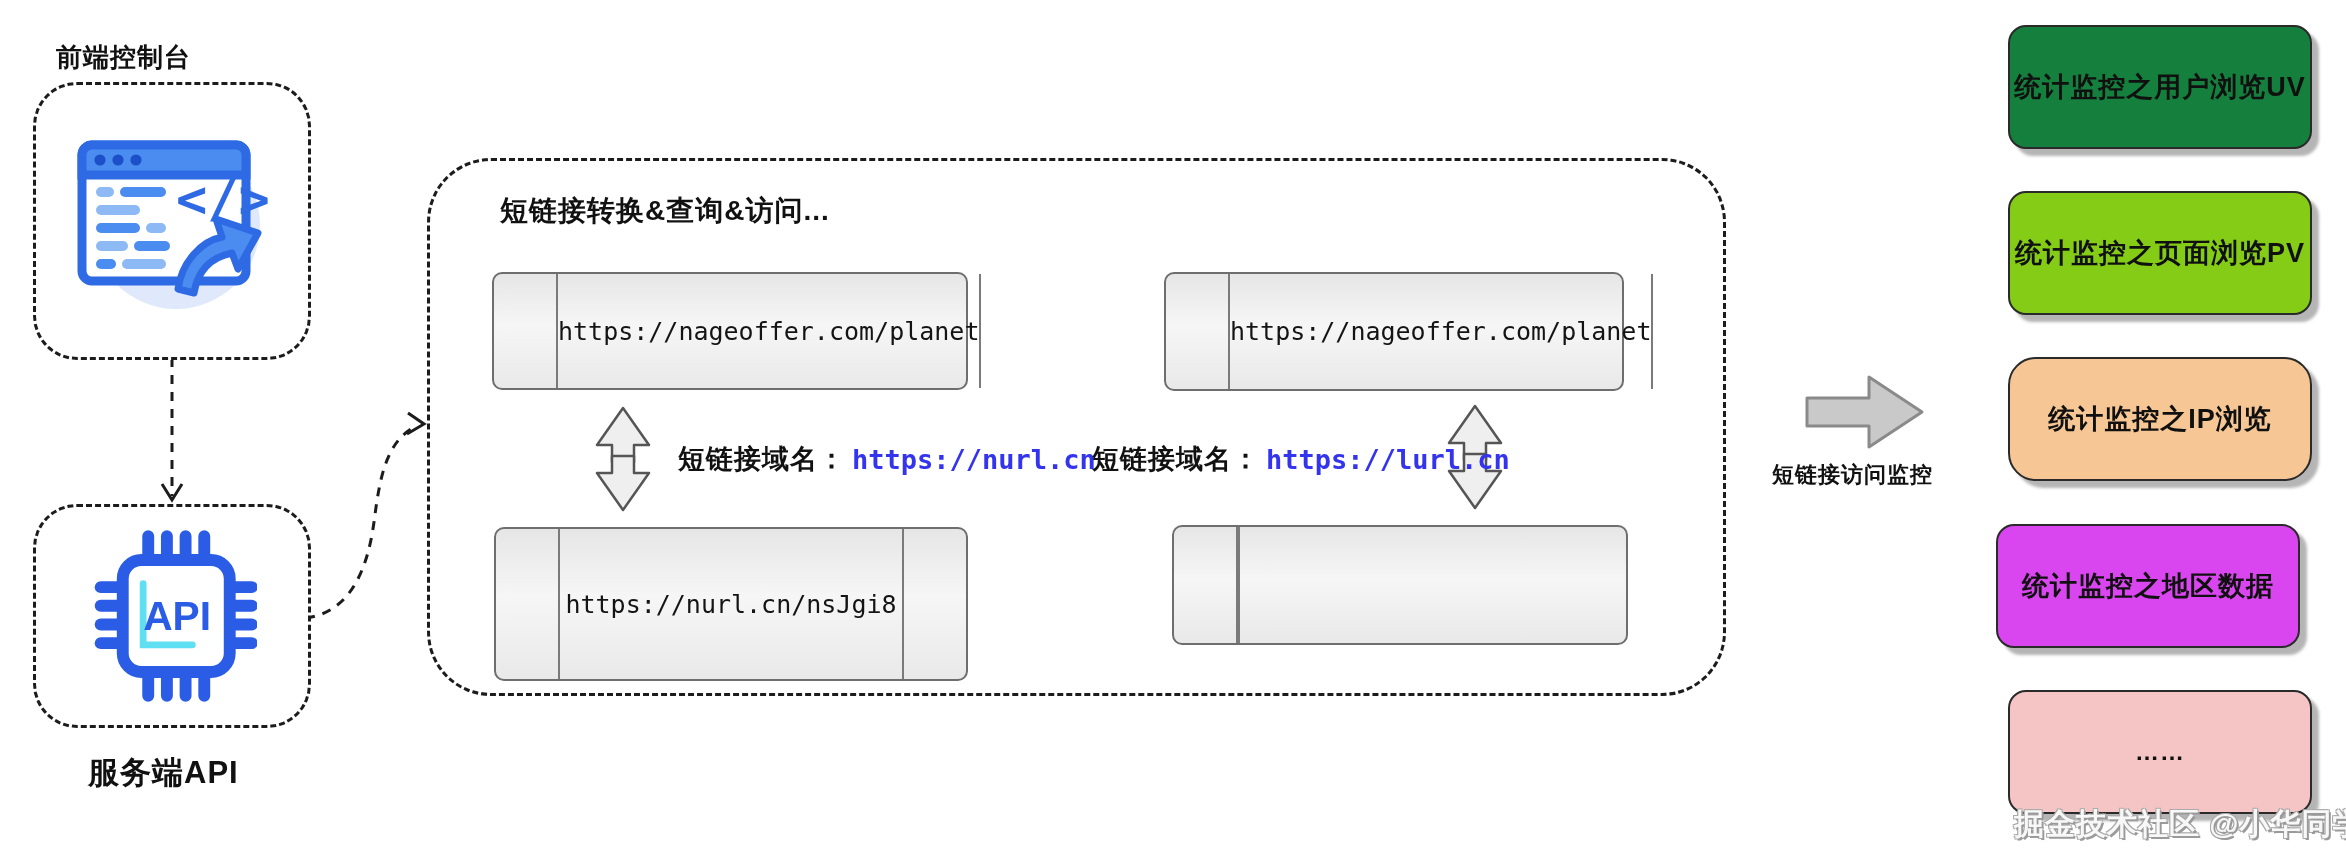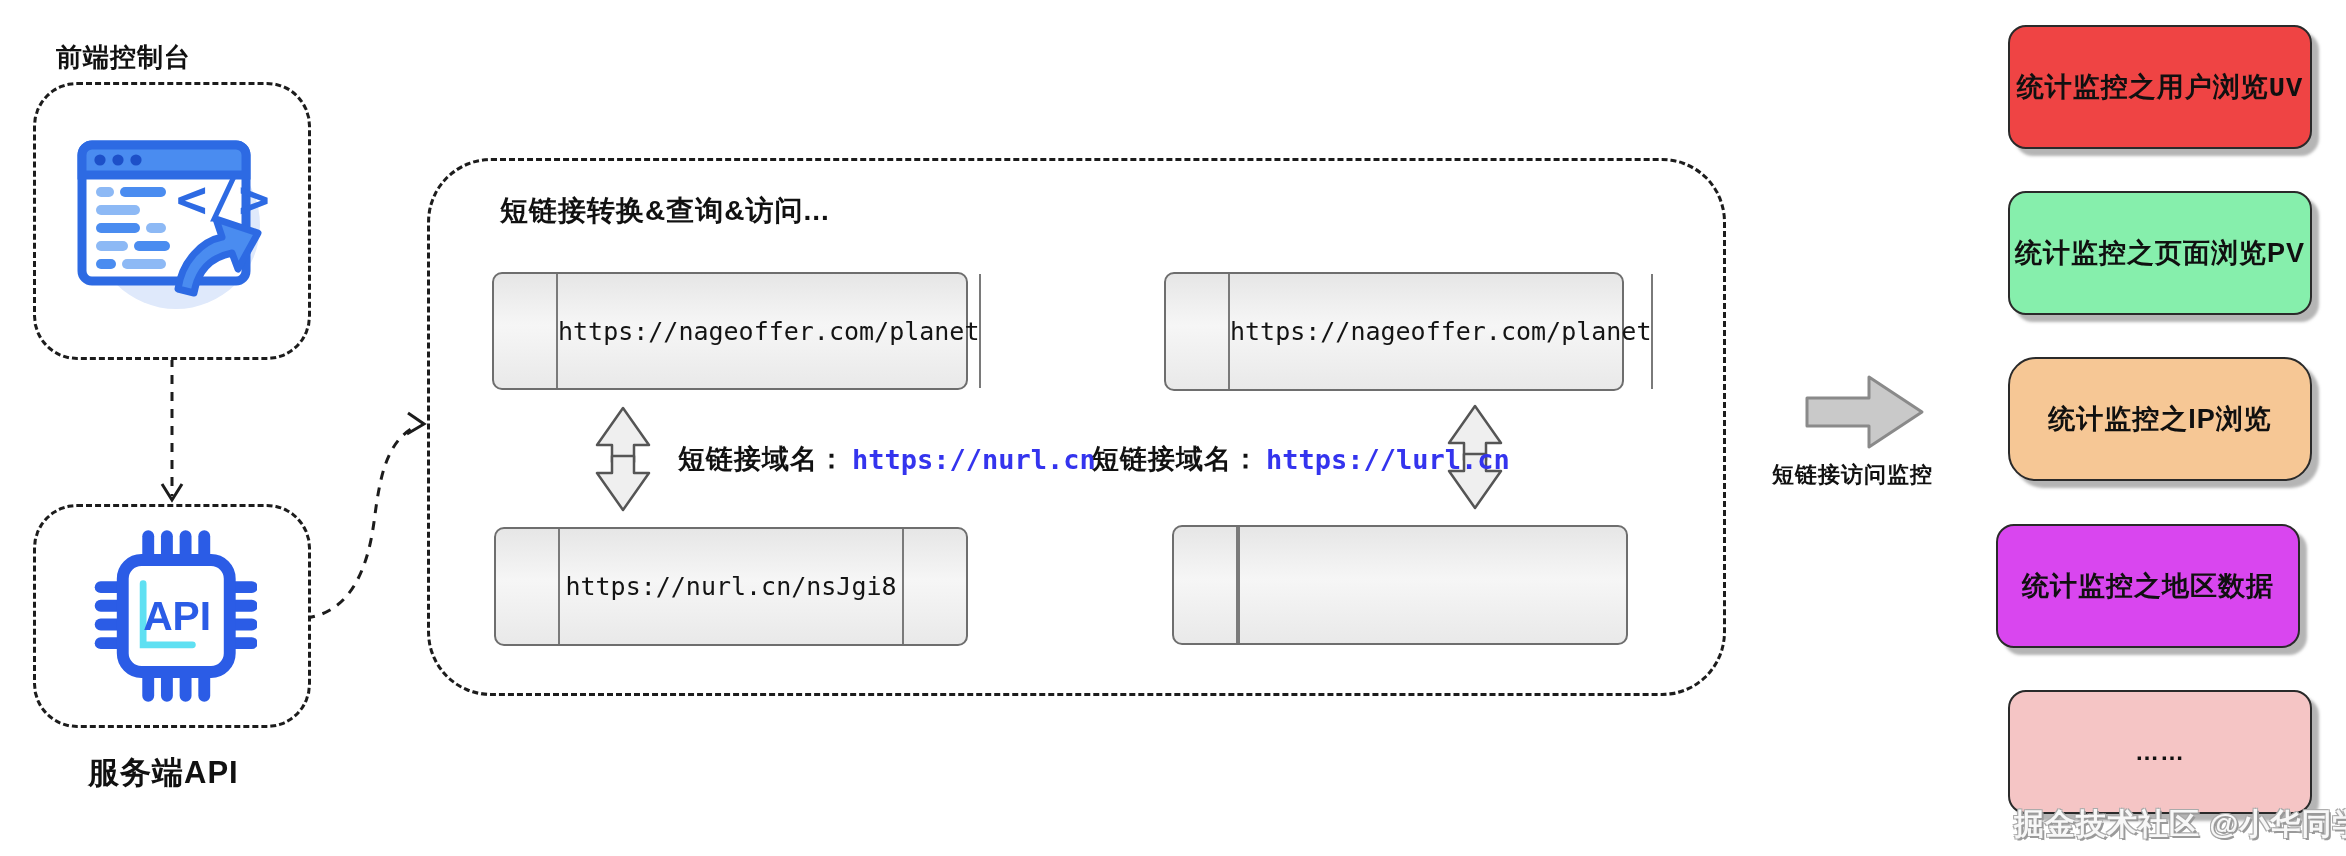--- a/index.html
+++ b/index.html
@@ -129,21 +129,21 @@
 <div class="abs big-container" style="left:427px;top:158px;width:1293px;height:532px;"></div>
 
 <div class="abs container-title" style="left:500px;top:192px;">短链接转换&amp;查询&amp;访问...</div>
 
 <div class="abs url-box" style="left:492px;top:272px;width:476px;height:118px;">
   <div class="cap cap-l"></div>
   <div class="mid">https://nageoffer.com/planet</div>
   <div class="cap cap-r"></div>
 </div>
 
-<div class="abs url-box" style="left:494px;top:527px;width:474px;height:119px;">
+<div class="abs url-box" style="left:494px;top:527px;width:474px;height:154px;">
   <div class="cap cap-l"></div>
   <div class="mid">https://nurl.cn/nsJgi8</div>
   <div class="cap cap-r"></div>
 </div>
 
 <div class="abs url-box" style="left:1164px;top:272px;width:460px;height:119px;">
   <div class="cap cap-l"></div>
   <div class="mid">https://nageoffer.com/planet</div>
   <div class="cap cap-r"></div>
 </div>
@@ -172,23 +172,23 @@
   <span class="zh">短链接域名：</span>
   <span class="url" style="color:#3434ee;">https://lurl.cn</span>
 </div>
 
 <svg class="abs" style="left:1805px;top:374px;" width="120" height="76" viewBox="0 0 120 76">
   <polygon points="2,24 64,24 64,3 117,38 64,73 64,52 2,52" fill="#c9c9c9" stroke="#8a8a8a" stroke-width="3" stroke-linejoin="round"></polygon>
 </svg>
 
 <div class="abs monitor-arrow-label" style="left:1772px;top:460px;">短链接访问监控</div>
 
-<div class="abs monitor-box" style="left: 2008px; top: 25px; background: #ef4444; font-family: Liberation Mono, monospace;">统计监控之用户浏览UV</div>
+<div class="abs monitor-box" style="left: 2008px; top: 25px; background: #15803d;">统计监控之用户浏览UV</div>
 
-<div class="abs monitor-box" style="left: 2008px; top: 191px; background: #86efac;">统计监控之页面浏览PV</div>
+<div class="abs monitor-box" style="left: 2008px; top: 191px; background: #84cc16;">统计监控之页面浏览PV</div>
 
 <div class="abs monitor-box" style="left: 2008px; top: 357px; background: rgb(246, 199, 149); border-radius: 28px;">统计监控之IP浏览</div>
 
 <div class="abs monitor-box" style="left: 1996px; top: 524px; background: #d946ef; text-align: center;">统计监控之地区数据</div>
 
 <div class="abs monitor-box" style="left: 2008px; top: 690px; font-size: 24px; background: rgb(245, 197, 197);">……</div>
 
 <div class="abs watermark" style="left:2014px;top:804px;">掘金技术社区 @小华同学ai</div>
 
 </body></html>

